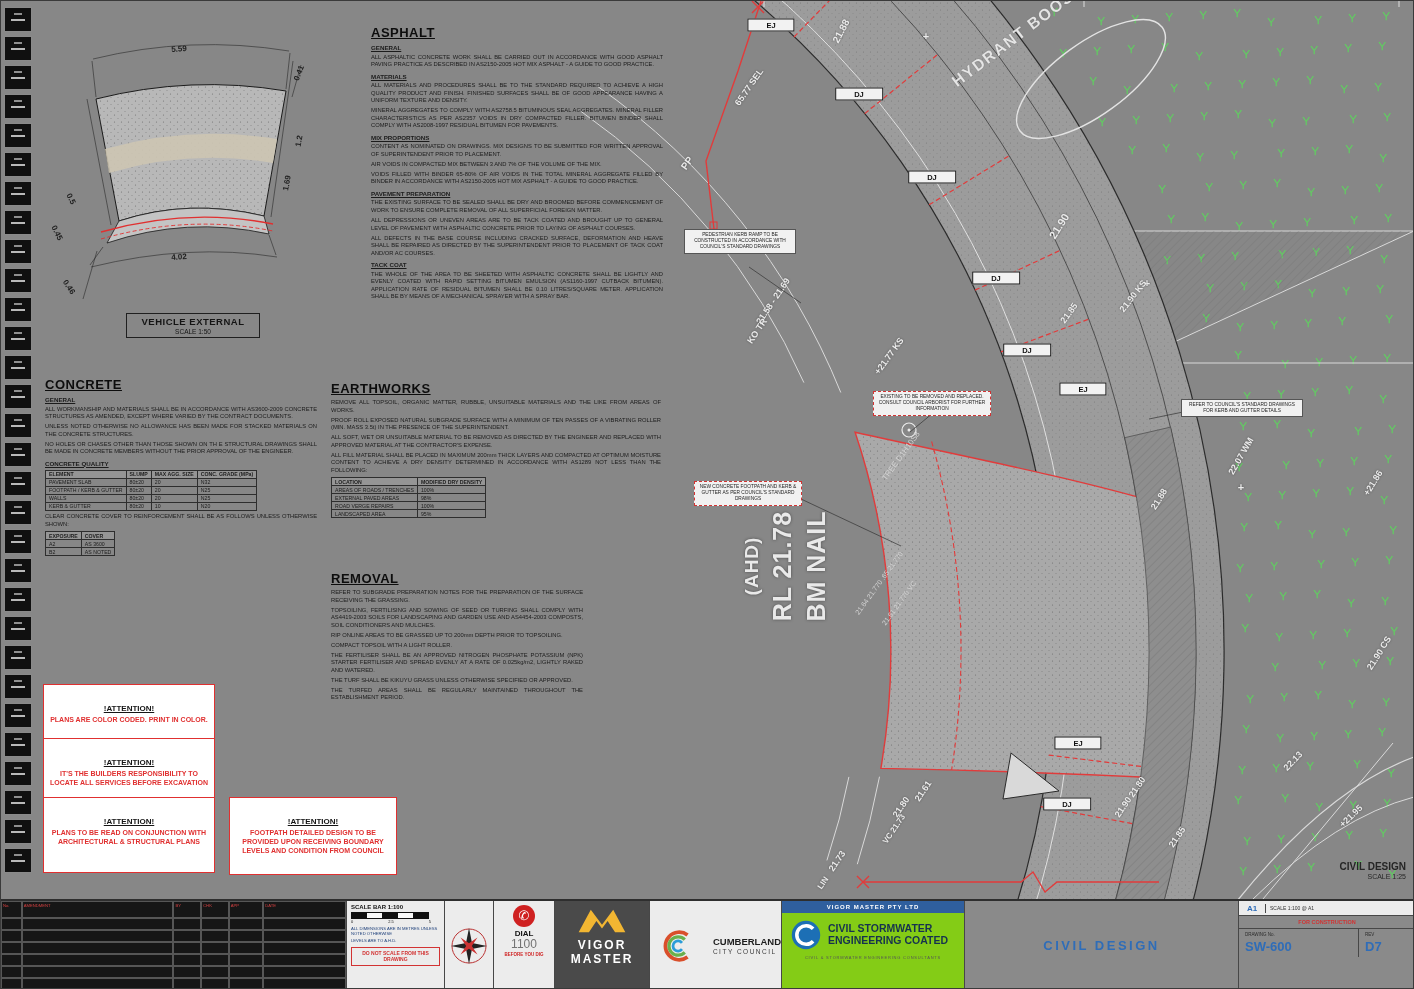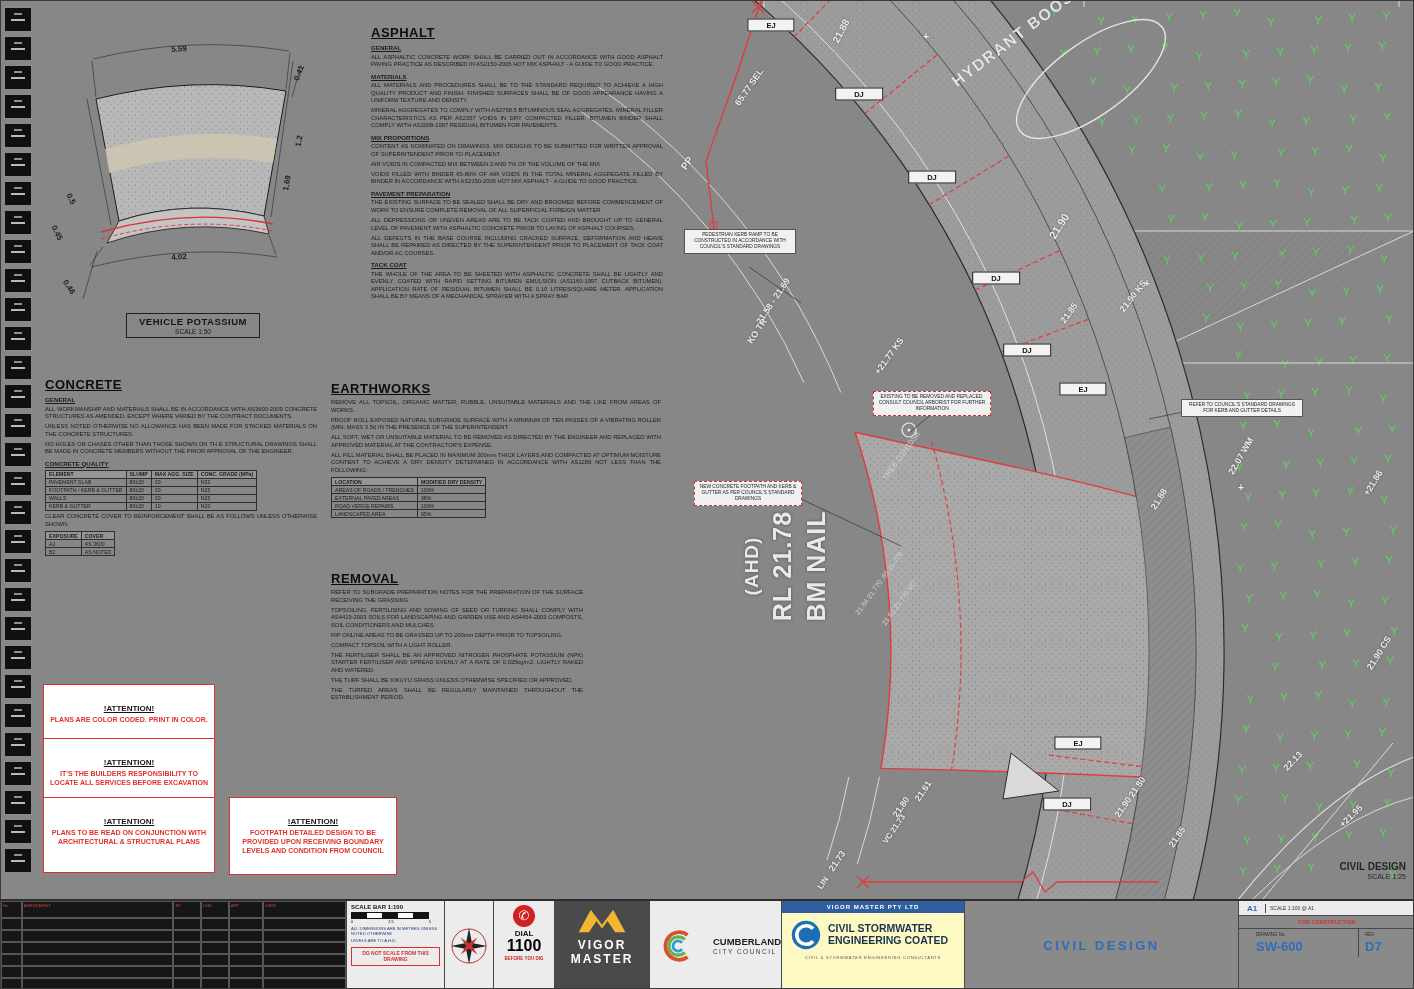--- a/index.html
+++ b/index.html
@@ -64,41 +64,41 @@
   .sb-bar{display:flex;margin-top:2px;border:.8px solid #111;width:76px;height:5px;}
   .sb-bar span{flex:1;} .sb-bar span:nth-child(odd){background:#111;} .sb-bar span:nth-child(even){background:#fafafa;}
   .sb-ticks{display:flex;justify-content:space-between;width:80px;font-size:4px;color:#111;}
   .sb-warn{border:1px solid #d23333;color:#d23333;font-weight:bold;font-size:5px;text-align:center;
            margin-top:4px;padding:2px 1px;line-height:1.25;}
   .tb-north{left:443px;width:49px;background:#ececec;display:flex;align-items:center;justify-content:center;}
   .tb-dial{left:492px;width:61px;background:#ececec;text-align:center;padding-top:4px;}
   .dial-circ{width:22px;height:22px;border-radius:50%;background:#cf2121;color:#fff;font-size:13px;
              line-height:22px;margin:0 auto;}
   .dial-word{font-weight:bold;font-size:8px;color:#111;margin-top:2px;}
-  .dial-num{font-weight:bold;font-size:16px;color:#000000;line-height:1;}
+  .dial-num{font-weight:normal;font-size:12px;color:#737373;line-height:1;}
   .dial-tag{font-size:4.5px;color:#cf2121;font-weight:bold;margin-top:2px;}
   .tb-vigor{left:553px;width:95px;background:#4a4a4a;text-align:center;padding-top:5px;}
   .vigor-name{color:#fff;font-weight:bold;font-size:12px;letter-spacing:2px;line-height:1.2;}
   .tb-council{left:648px;width:132px;background:#ececec;display:flex;align-items:center;gap:18px;padding-left:8px;}
   .council-n1{font-weight:bold;font-size:9.5px;color:#1d1d1d;}
   .council-n2{font-size:6.5px;letter-spacing:1.5px;color:#3c3c3c;margin-top:1px;}
-  .tb-cseg{left:780px;width:183px;background:#fef9c3;}
+  .tb-cseg{left:780px;width:183px;background:#84cc16;}
   .cseg-bar{background:#2f5f9e;color:#fff;font-size:6px;font-weight:bold;text-align:center;
             letter-spacing:1px;padding:3px 0;}
   .cseg-main{display:flex;align-items:center;gap:6px;padding:6px 6px 0 8px;}
   .cseg-n1{font-weight:bold;font-size:10.5px;color:#16324f;line-height:1.1;}
   .cseg-tag{font-size:4px;letter-spacing:.8px;color:#555;text-align:center;margin-top:4px;}
   .tb-title{left:963px;width:274px;display:flex;align-items:center;justify-content:center;}
   .tb-title span{color:#2f6db8;font-weight:bold;font-size:13px;letter-spacing:2.5px;}
   .tb-right{left:1237px;width:177px;}
   .tbr-row1{display:flex;background:#ececec;border-bottom:1px solid #474747;height:14px;align-items:center;}
   .tbr-size{width:26px;border-right:1px solid #474747;text-align:center;color:#2f6db8;font-weight:bold;font-size:8px;}
   .tbr-scale{flex:1;font-size:5px;color:#333;padding-left:4px;}
   .tbr-status{color:#d23333;font-weight:bold;font-size:5.5px;text-align:center;padding:3px 0;border-bottom:1px solid #474747;}
-  .tbr-vals{display:flex;margin-left:11px;}
+  .tbr-vals{display:flex;}
   .tbr-cell{flex:1;padding:3px 6px;}
   .tbr-cell+.tbr-cell{border-left:1px solid #474747;flex:0 0 44px;}
   .tbr-lab{font-size:4.5px;color:#2c2c2c;}
   .tbr-val{color:#2f6db8;font-weight:bold;font-size:13px;margin-top:2px;}
 </style>
 </head>
 <body>
 
 <div class="sheet">
 
@@ -535,21 +535,21 @@
   <div class="att att3">
     <div class="att-title">!ATTENTION!</div>
     <div class="att-body">PLANS TO BE READ ON CONJUNCTION WITH ARCHITECTURAL &amp; STRUCTURAL PLANS</div>
   </div>
   <div class="att att4">
     <div class="att-title">!ATTENTION!</div>
     <div class="att-body">FOOTPATH DETAILED DESIGN TO BE PROVIDED UPON RECEIVING BOUNDARY LEVELS AND CONDITION FROM COUNCIL</div>
   </div>
 
   <div class="detail-title">
-    <div class="t1">VEHICLE POTASSIUM</div>
+    <div class="t1">VEHICLE EXTERNAL</div>
     <div class="t2">SCALE 1:50</div>
   </div>
   <div id="detail-labels">
       <span class="plan-label dark" style="left: 178px; top: 48px; font-size: 8px; transform: translate(-50%, -50%) rotate(-4deg);">5.59</span>
       <span class="plan-label dark" style="left: 298px; top: 72px; font-size: 8px; transform: translate(-50%, -50%) rotate(-68deg);">0.41</span>
       <span class="plan-label dark" style="left: 298px; top: 140px; font-size: 8px; transform: translate(-50%, -50%) rotate(-80deg);">1.2</span>
       <span class="plan-label dark" style="left: 286px; top: 182px; font-size: 8px; transform: translate(-50%, -50%) rotate(-80deg);">1.69</span>
       <span class="plan-label dark" style="left: 70px; top: 198px; font-size: 8px; transform: translate(-50%, -50%) rotate(64deg);">0.5</span>
       <span class="plan-label dark" style="left: 56px; top: 232px; font-size: 8px; transform: translate(-50%, -50%) rotate(64deg);">0.45</span>
       <span class="plan-label dark" style="left: 178px; top: 256px; font-size: 8px; transform: translate(-50%, -50%) rotate(-4deg);">4.02</span>

